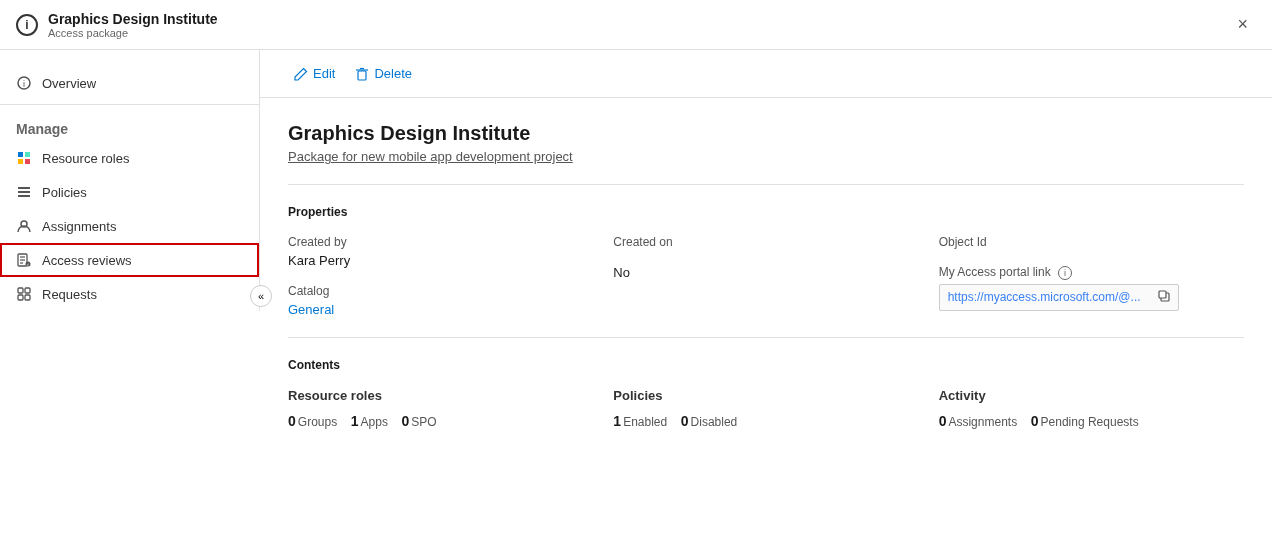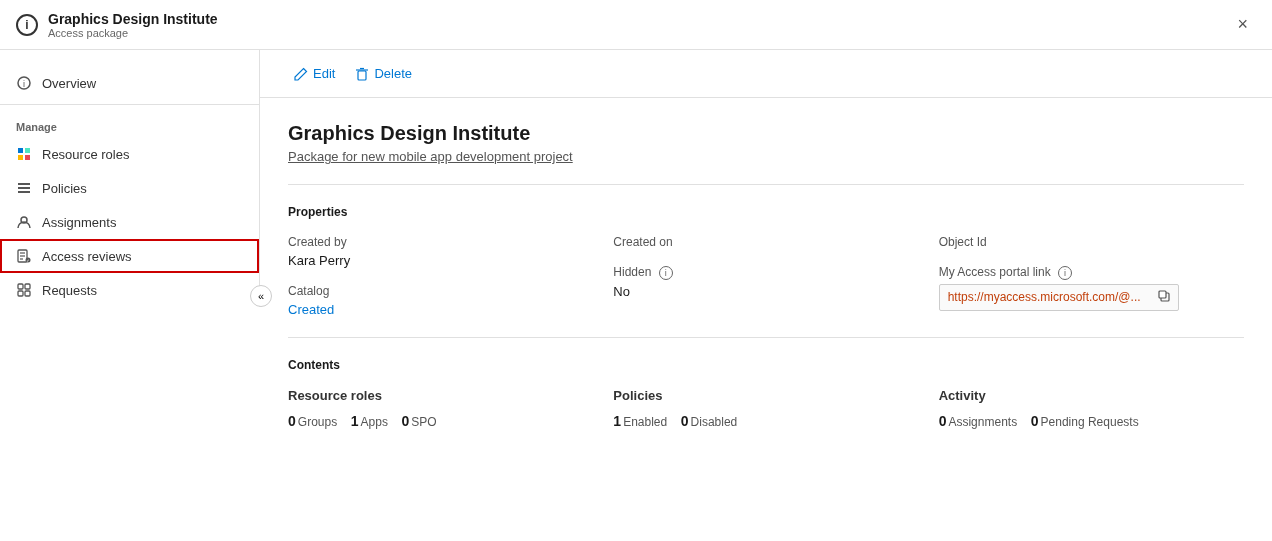--- a/index.html
+++ b/index.html
@@ -16,21 +16,21 @@
     .title-text { display: flex; flex-direction: column; }
     .title-main { font-size: 14px; font-weight: 600; color: #1a1a1a; }
     .title-sub { font-size: 11px; color: #666; }
     .close-btn { background: none; border: none; font-size: 18px; cursor: pointer; color: #555; padding: 4px 8px; }
 
     
     .main-layout { display: flex; flex: 1; overflow: hidden; }
 
     
     .sidebar { width: 260px; min-width: 260px; border-right: 1px solid #e0e0e0; background: #fff; overflow-y: auto; padding-top: 4px; }
-    .sidebar-section-label { font-size: 11px; font-weight: 600; color: #666; padding: 12px 16px 4px; text-transform: none; }
+    .sidebar-section-label { font-size: 14px; font-weight: 600; color: #666; padding: 12px 16px 4px; text-transform: none; }
     .sidebar-divider { border: none; border-top: 1px solid #e0e0e0; margin: 4px 0; }
     .sidebar-item {
       display: flex; align-items: center; gap: 10px;
       padding: 9px 16px; cursor: pointer; color: #333; font-size: 13px;
     }
     .sidebar-item.highlighted {
       outline: 2px solid #c00; outline-offset: -2px;
     }
     .sidebar-icon { width: 16px; height: 16px; flex-shrink: 0; display: flex; align-items: center; justify-content: center; }
 
@@ -60,21 +60,21 @@
     .prop-value { font-size: 13px; color: #1a1a1a; }
     .prop-value.link { color: #0078d4; cursor: pointer; text-decoration: none; }
 
     
     .info-icon { display: inline-flex; align-items: center; justify-content: center; width: 14px; height: 14px; border: 1px solid #666; border-radius: 50%; font-size: 9px; color: #666; margin-left: 4px; vertical-align: middle; cursor: default; }
 
     
     .portal-link-box {
       display: flex; align-items: flex-start; gap: 6px;
       border: 1px solid #ccc; border-radius: 2px;
-      padding: 5px 8px; background: #fafafa; font-size: 12px; color: #c2410c;
+      padding: 5px 8px; background: #fafafa; font-size: 12px; color: #3b82f6;
       margin-top: 4px; width: 240px;
     }
     .copy-icon { cursor: pointer; color: #555; }
 
     
     .contents-grid { display: grid; grid-template-columns: 1fr 1fr 1fr; gap: 20px; }
     .content-col-title { font-size: 13px; font-weight: 600; margin-bottom: 10px; }
     .content-stats { font-size: 13px; color: #333; }
     .stat-num { font-weight: 600; font-size: 14px; color: #1a1a1a; margin-right: 2px; }
     .stat-label { color: #555; font-size: 12px; margin-right: 10px; }
@@ -207,31 +207,27 @@
 
       <div class="section-title">Properties</div>
 
       <div class="properties-grid">
 
         <div>
           <div class="prop-label">Created by</div>
           <div class="prop-value">Kara Perry</div>
           <div style="margin-top: 16px;">
             <div class="prop-label">Catalog</div>
-            <a class="prop-value link">Created</a>
+            <a class="prop-value link">General</a>
           </div>
         </div>
 
         <div>
           <div class="prop-label">Created on</div>
           <div style="margin-top: 16px;">
-            <div class="prop-label">
-              <span>Hidden</span>
-              <span class="info-icon">i</span>
-            </div>
             <div class="prop-value">No</div>
           </div>
         </div>
 
         <div>
           <div class="prop-label">Object Id</div>
           <div class="prop-value"></div>
           <div style="margin-top: 16px;">
             <div class="prop-label">
               <span>My Access portal link</span>

